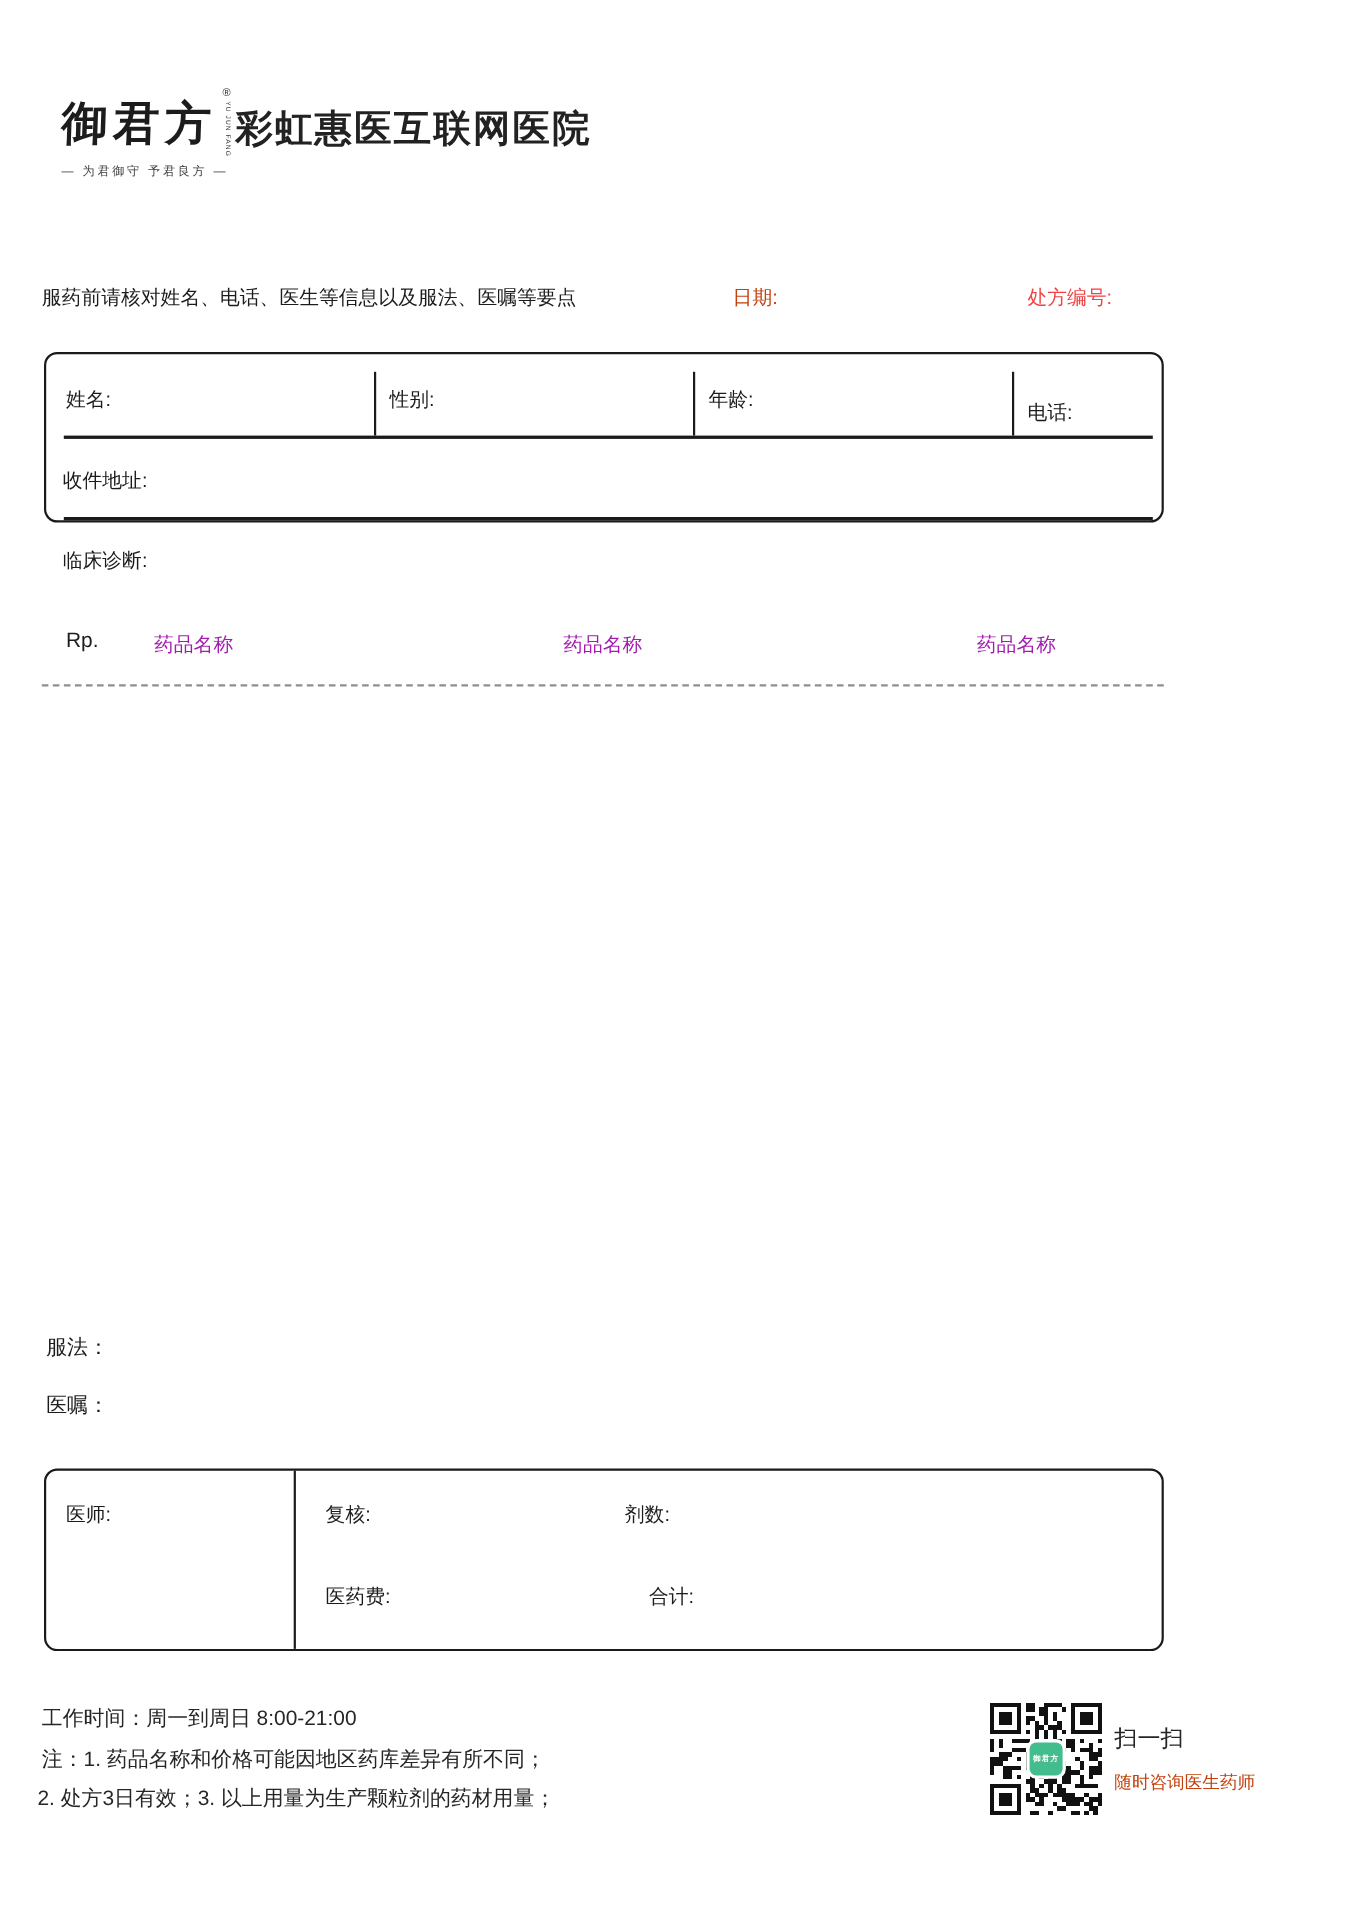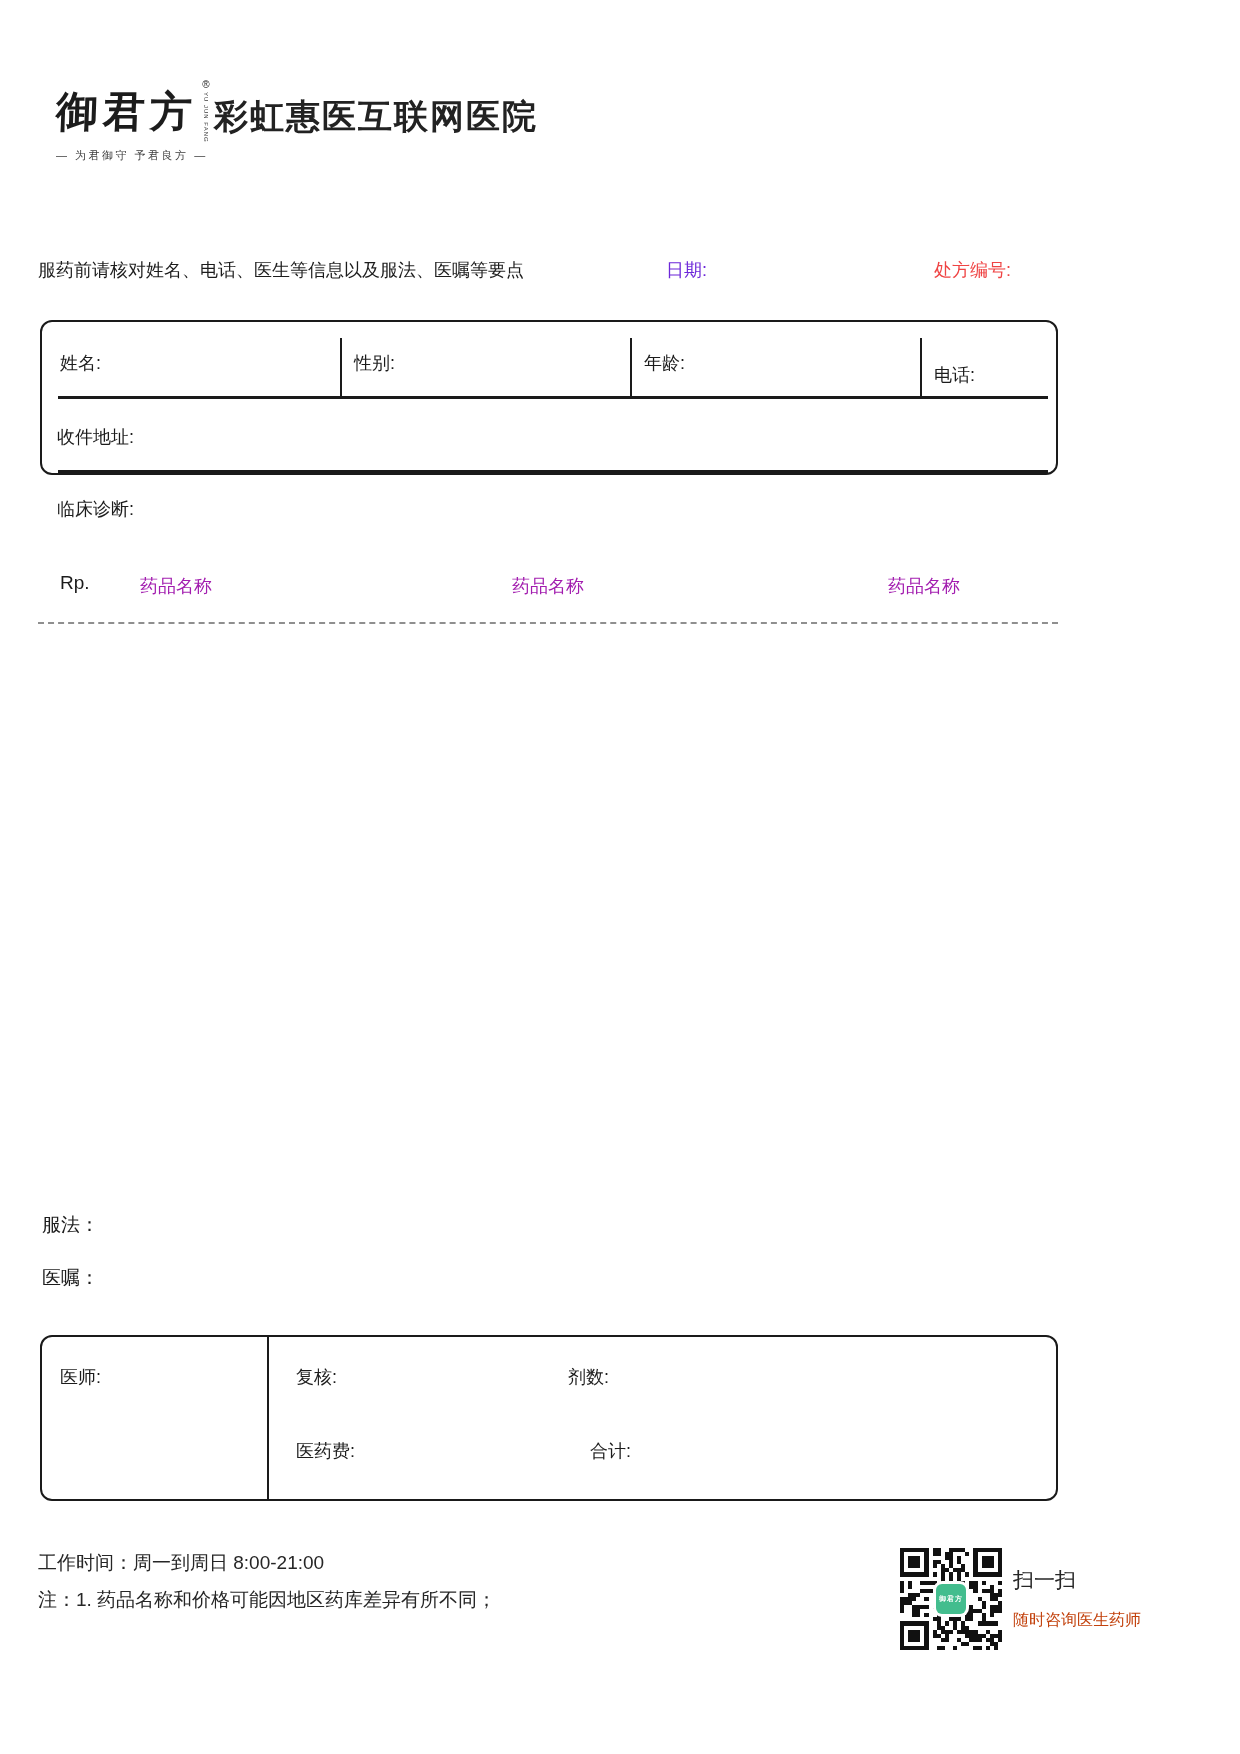--- a/index.html
+++ b/index.html
@@ -32,21 +32,21 @@
     margin-top:8px; font-size:11px; letter-spacing:2.5px; color:#3c3c3c;
     white-space:nowrap;
   }
   .hospital-title {
     left:214px; top:94px; margin:0;
     font-size:34px; font-weight:800; letter-spacing:2px; color:#222;
   }
 
   
   .notice      { left:38px;  top:258px; font-size:18px; color:#1c1c1c; }
-  .date-label  { left:666px; top:258px; font-size:18px; color:#6d28d9; }
+  .date-label  { left:666px; top:258px; font-size:18px; color:#c2410c; }
   .rxno-label  { left:934px; top:258px; font-size:18px; color:#ef4444; }
 
   
   .patient-box {
     left:40px; top:320px; width:1018px; height:155px;
     border:2.5px solid #1a1a1a; border-radius:12px; box-sizing:border-box;
   }
   .patient-box .vdiv {
     position:absolute; width:2px; top:16px; height:58px; background:#1a1a1a;
   }
@@ -157,20 +157,21 @@
     <span class="vdiv-full"></span>
     <span class="slabel lbl-physician">医师:</span>
     <span class="slabel lbl-review">复核:</span>
     <span class="slabel lbl-doses">剂数:</span>
     <span class="slabel lbl-fee">医药费:</span>
     <span class="slabel lbl-total">合计:</span>
   </div>
 
   <div class="abs foot-line foot-1">工作时间：周一到周日  8:00-21:00</div>
   <div class="abs foot-line foot-2">注：1. 药品名称和价格可能因地区药库差异有所不同；</div>
+  <div class="abs foot-line foot-3">2. 处方3日有效；3. 以上用量为生产颗粒剂的药材用量；</div>
 
   <div class="abs qr-wrap">
     <svg viewBox="0 0 25 25" shape-rendering="crispEdges">
         <rect x="8" y="0" width="1" height="1" fill="#111111"></rect>
         <rect x="9" y="0" width="1" height="1" fill="#111111"></rect>
         <rect x="12" y="0" width="1" height="1" fill="#111111"></rect>
         <rect x="13" y="0" width="1" height="1" fill="#111111"></rect>
         <rect x="14" y="0" width="1" height="1" fill="#111111"></rect>
         <rect x="15" y="0" width="1" height="1" fill="#111111"></rect>
         <rect x="8" y="1" width="1" height="1" fill="#111111"></rect>

